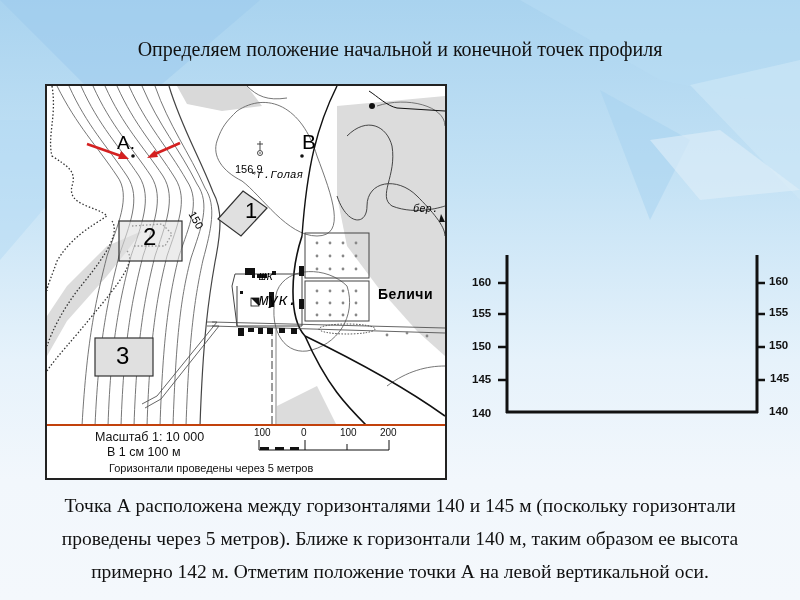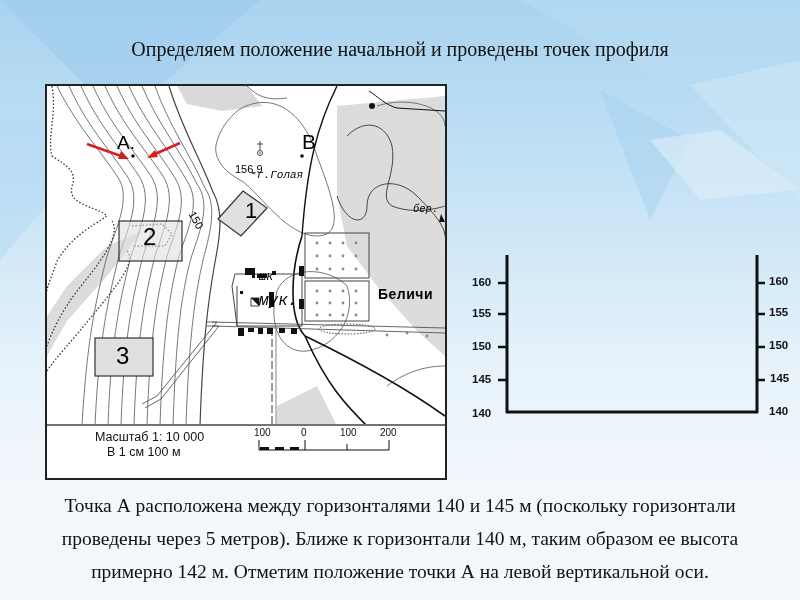--- a/index.html
+++ b/index.html
@@ -14,21 +14,21 @@
     text-align: center; font-size: 20px; color: #111;
     font-family: "Liberation Serif", serif;
   }
   .map {
     position: absolute; left: 45px; top: 84px; width: 402px; height: 396px;
     background: #fff; border: 2px solid #222; box-sizing: border-box;
   }
   .map svg { position: absolute; left: 0; top: 0; }
   .legend {
     position: absolute; left: 0; bottom: 0; width: 100%; height: 52px;
-    border-top: 2px solid #737373; background: #fff;
+    border-top: 2px solid #c2410c; background: #fff;
     font-family: "Liberation Sans", sans-serif; font-size: 11.5px; color: #111;
   }
   .legend .scale { position: absolute; left: 48px; top: 4px; font-size: 12.5px; }
   .legend .scale2 { position: absolute; left: 60px; top: 19px; font-size: 12.5px; }
   .legend .interval { position: absolute; left: 62px; top: 36px; font-size: 11px; }
   .legend .bar-lbl { position: absolute; top: 1px; font-size: 10px; }
   .profile {
     position: absolute; left: 465px; top: 250px; width: 335px; height: 180px;
   }
   .tick-label {
@@ -48,21 +48,21 @@
 
 <svg class="bg-poly" width="800" height="600">
   <polygon points="0,0 260,0 120,120" fill="#9ccbed" opacity="0.55"></polygon>
   <polygon points="0,120 120,120 0,260" fill="#b4daf3" opacity="0.5"></polygon>
   <polygon points="520,0 800,0 800,110 660,80" fill="#b8dcf4" opacity="0.6"></polygon>
   <polygon points="600,90 690,140 650,220" fill="#a6d2f0" opacity="0.5"></polygon>
   <polygon points="690,85 800,60 800,200" fill="#cfe7f7" opacity="0.6"></polygon>
   <polygon points="650,140 720,130 800,190 700,200" fill="#e0eff9" opacity="0.6"></polygon>
 </svg>
 
-<div class="title">Определяем положение начальной и проведены точек профиля</div>
+<div class="title">Определяем положение начальной и конечной точек профиля</div>
 
 <div class="map">
   <svg width="398" height="340" viewBox="0 0 398 340">
 
     <path d="M130,0 L200,0 L215,20 L175,25 L140,18 Z" fill="#d9d9d9"></path>
     <path d="M290,20 L398,10 L398,270 L370,245 L330,200 L300,160 L290,110 Z" fill="#dcdcdc"></path>
     <path d="M0,270 L20,235 L60,190 L80,165 L95,145 L60,160 L20,200 L0,230 Z" fill="#dcdcdc"></path>
     <path d="M230,320 L270,300 L290,340 L230,340 Z" fill="#dcdcdc"></path>
 
     <g fill="none" stroke="#666" stroke-width="0.9">
@@ -203,20 +203,21 @@
   <div class="maplabel" style="position:absolute;left:96px;top:137px;font-size:24px;">2</div>
   <div class="maplabel" style="position:absolute;left:69px;top:256px;font-size:24px;">3</div>
   <div class="maplabel" style="position:absolute;left:331px;top:200px;font-size:14px;font-weight:bold;letter-spacing:0.5px;text-align:center;">Беличи</div>
   <div class="mapitalic" style="position:absolute;left:212px;top:184px;font-size:12px;">шк</div>
   <div class="mapitalic" style="position:absolute;left:212px;top:206px;font-size:16px;">мук.</div>
   <div class="mapitalic" style="position:absolute;left:366px;top:117px;font-size:10.5px;">бер.</div>
 
   <div class="legend">
     <div class="scale">Масштаб    1: 10 000</div>
     <div class="scale2">В 1 см 100 м</div>
+    <div class="interval">Горизонтали проведены через 5 метров</div>
     <div class="bar-lbl" style="left:207px;">100</div>
     <div class="bar-lbl" style="left:254px;">0</div>
     <div class="bar-lbl" style="left:293px;">100</div>
     <div class="bar-lbl" style="left:333px;">200</div>
     <svg style="position:absolute;left:210px;top:12px;" width="135" height="14">
       <line x1="2" y1="2" x2="2" y2="12" stroke="#111" stroke-width="1"></line>
       <line x1="2" y1="12" x2="132" y2="12" stroke="#111" stroke-width="1.2"></line>
       <line x1="48" y1="2" x2="48" y2="12" stroke="#111" stroke-width="1"></line>
       <line x1="90" y1="6" x2="90" y2="12" stroke="#111" stroke-width="1"></line>
       <line x1="132" y1="2" x2="132" y2="12" stroke="#111" stroke-width="1"></line>

